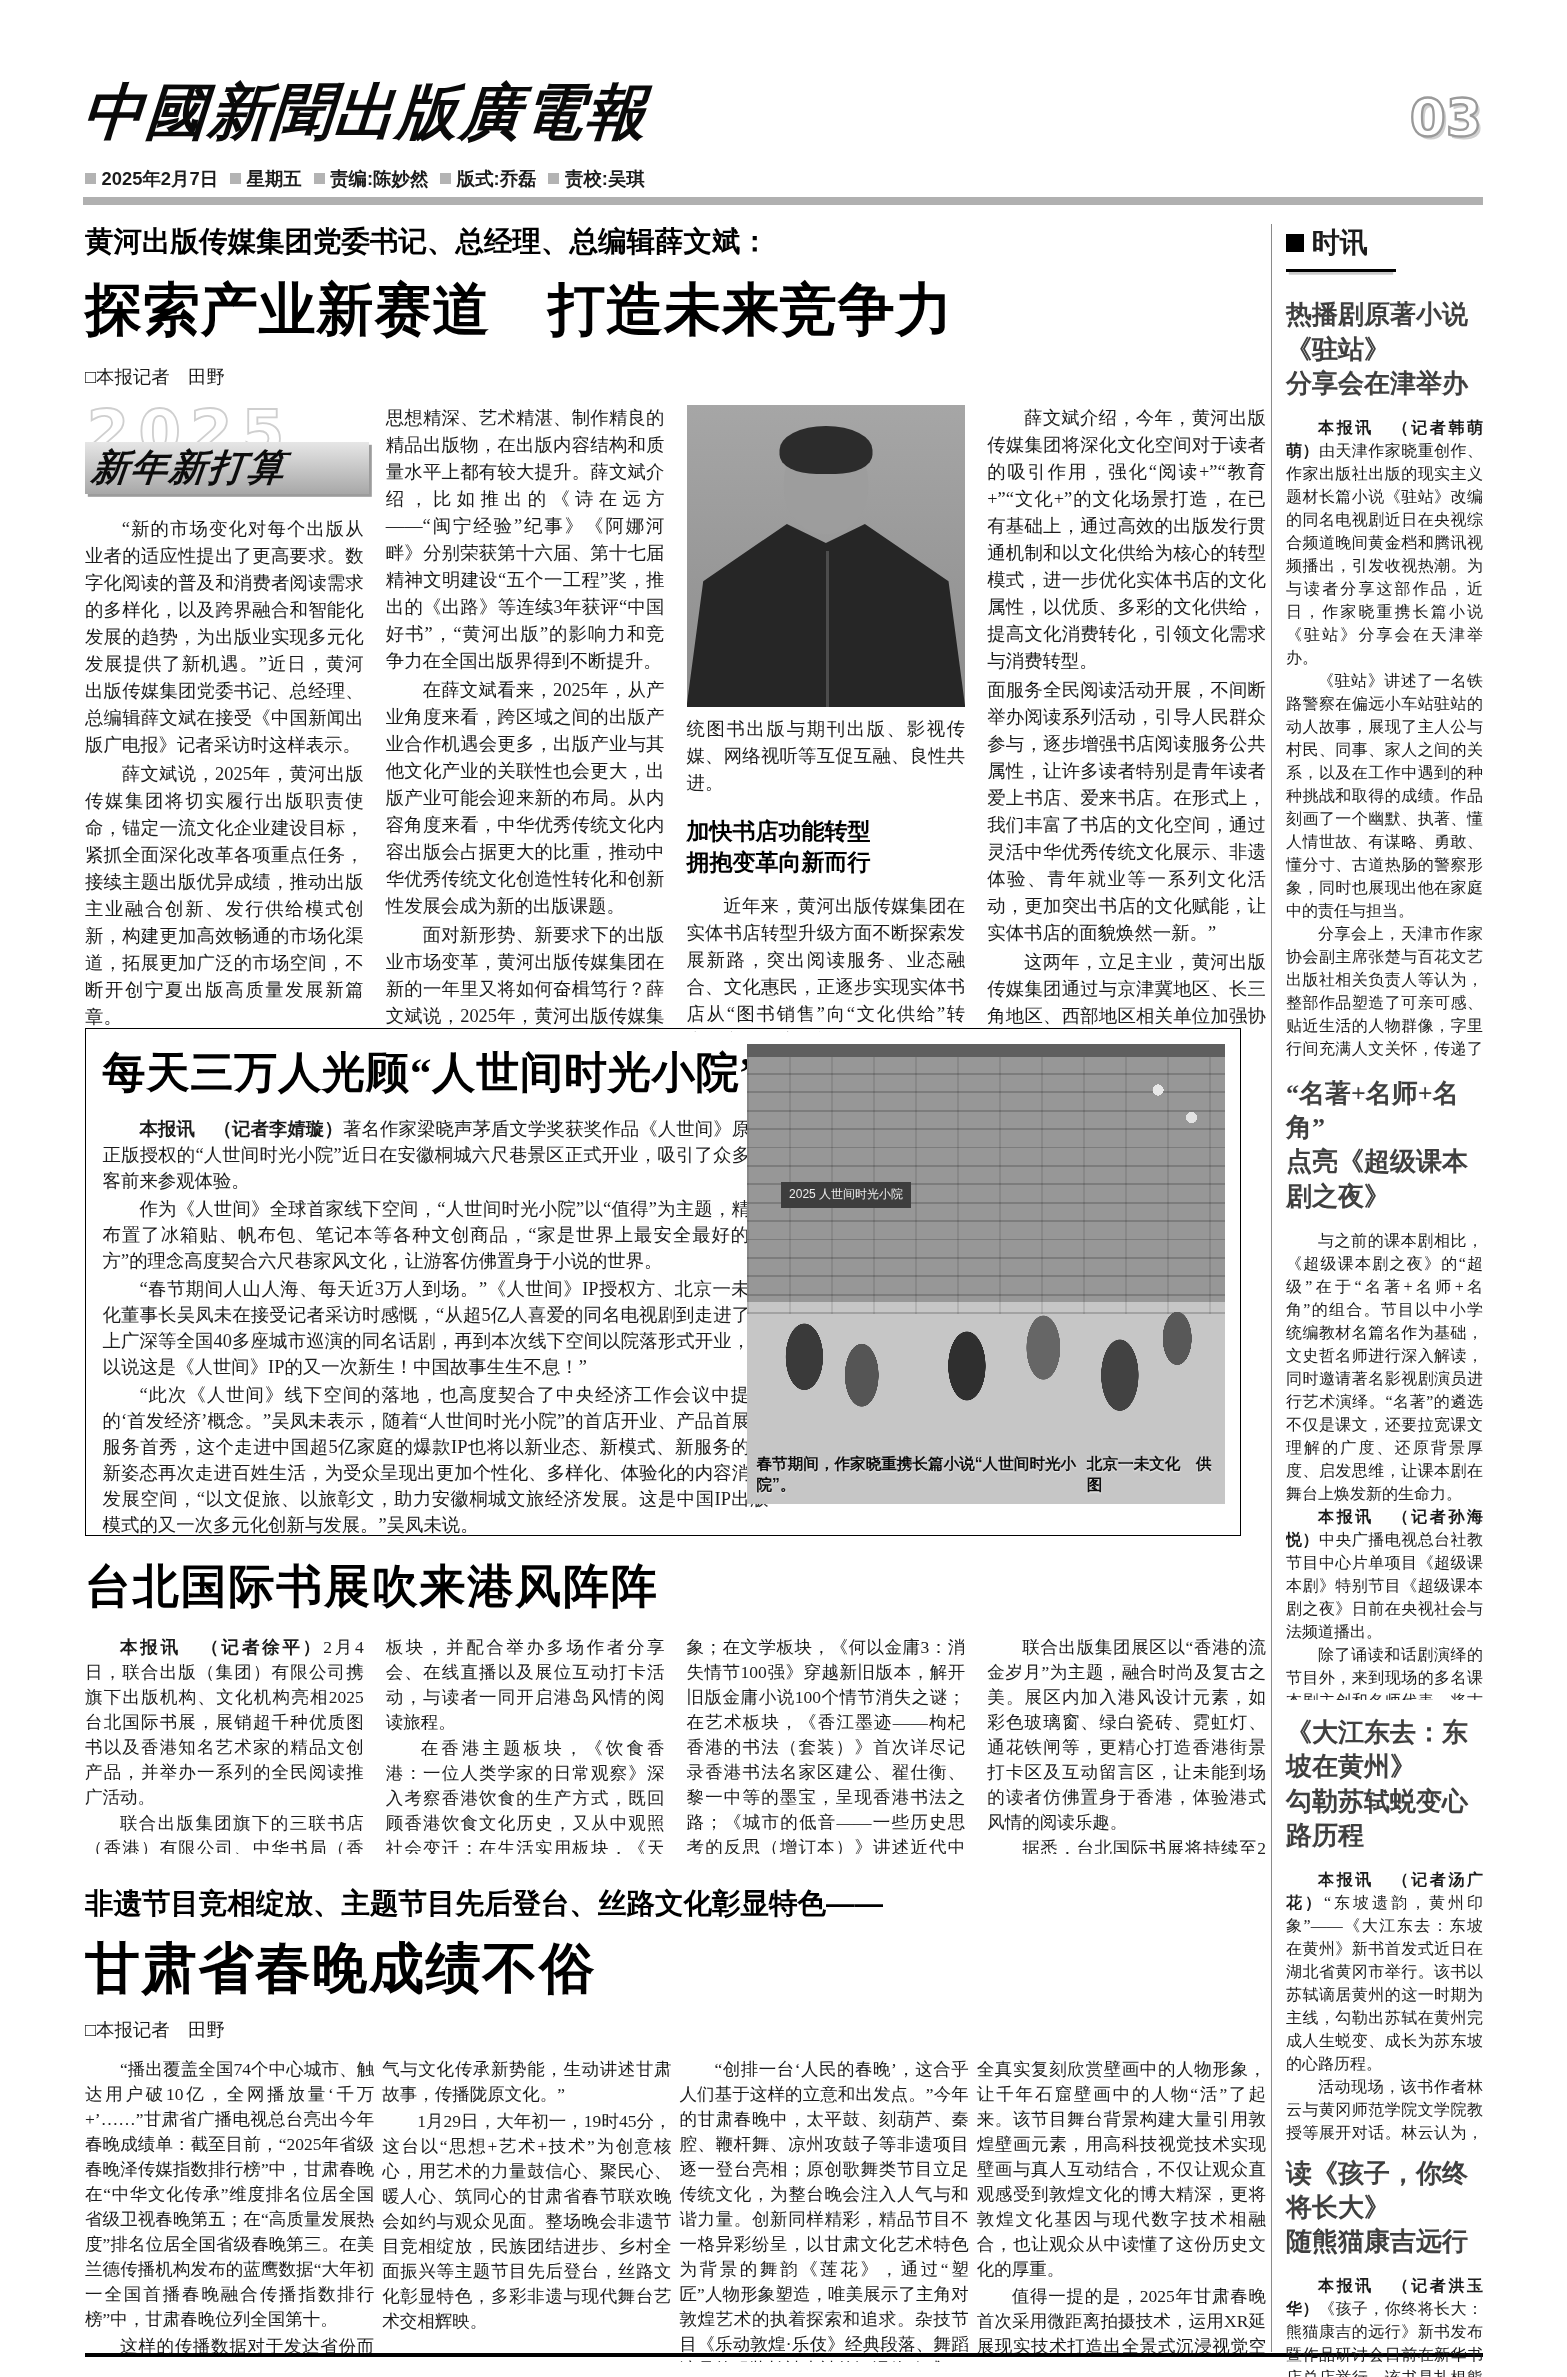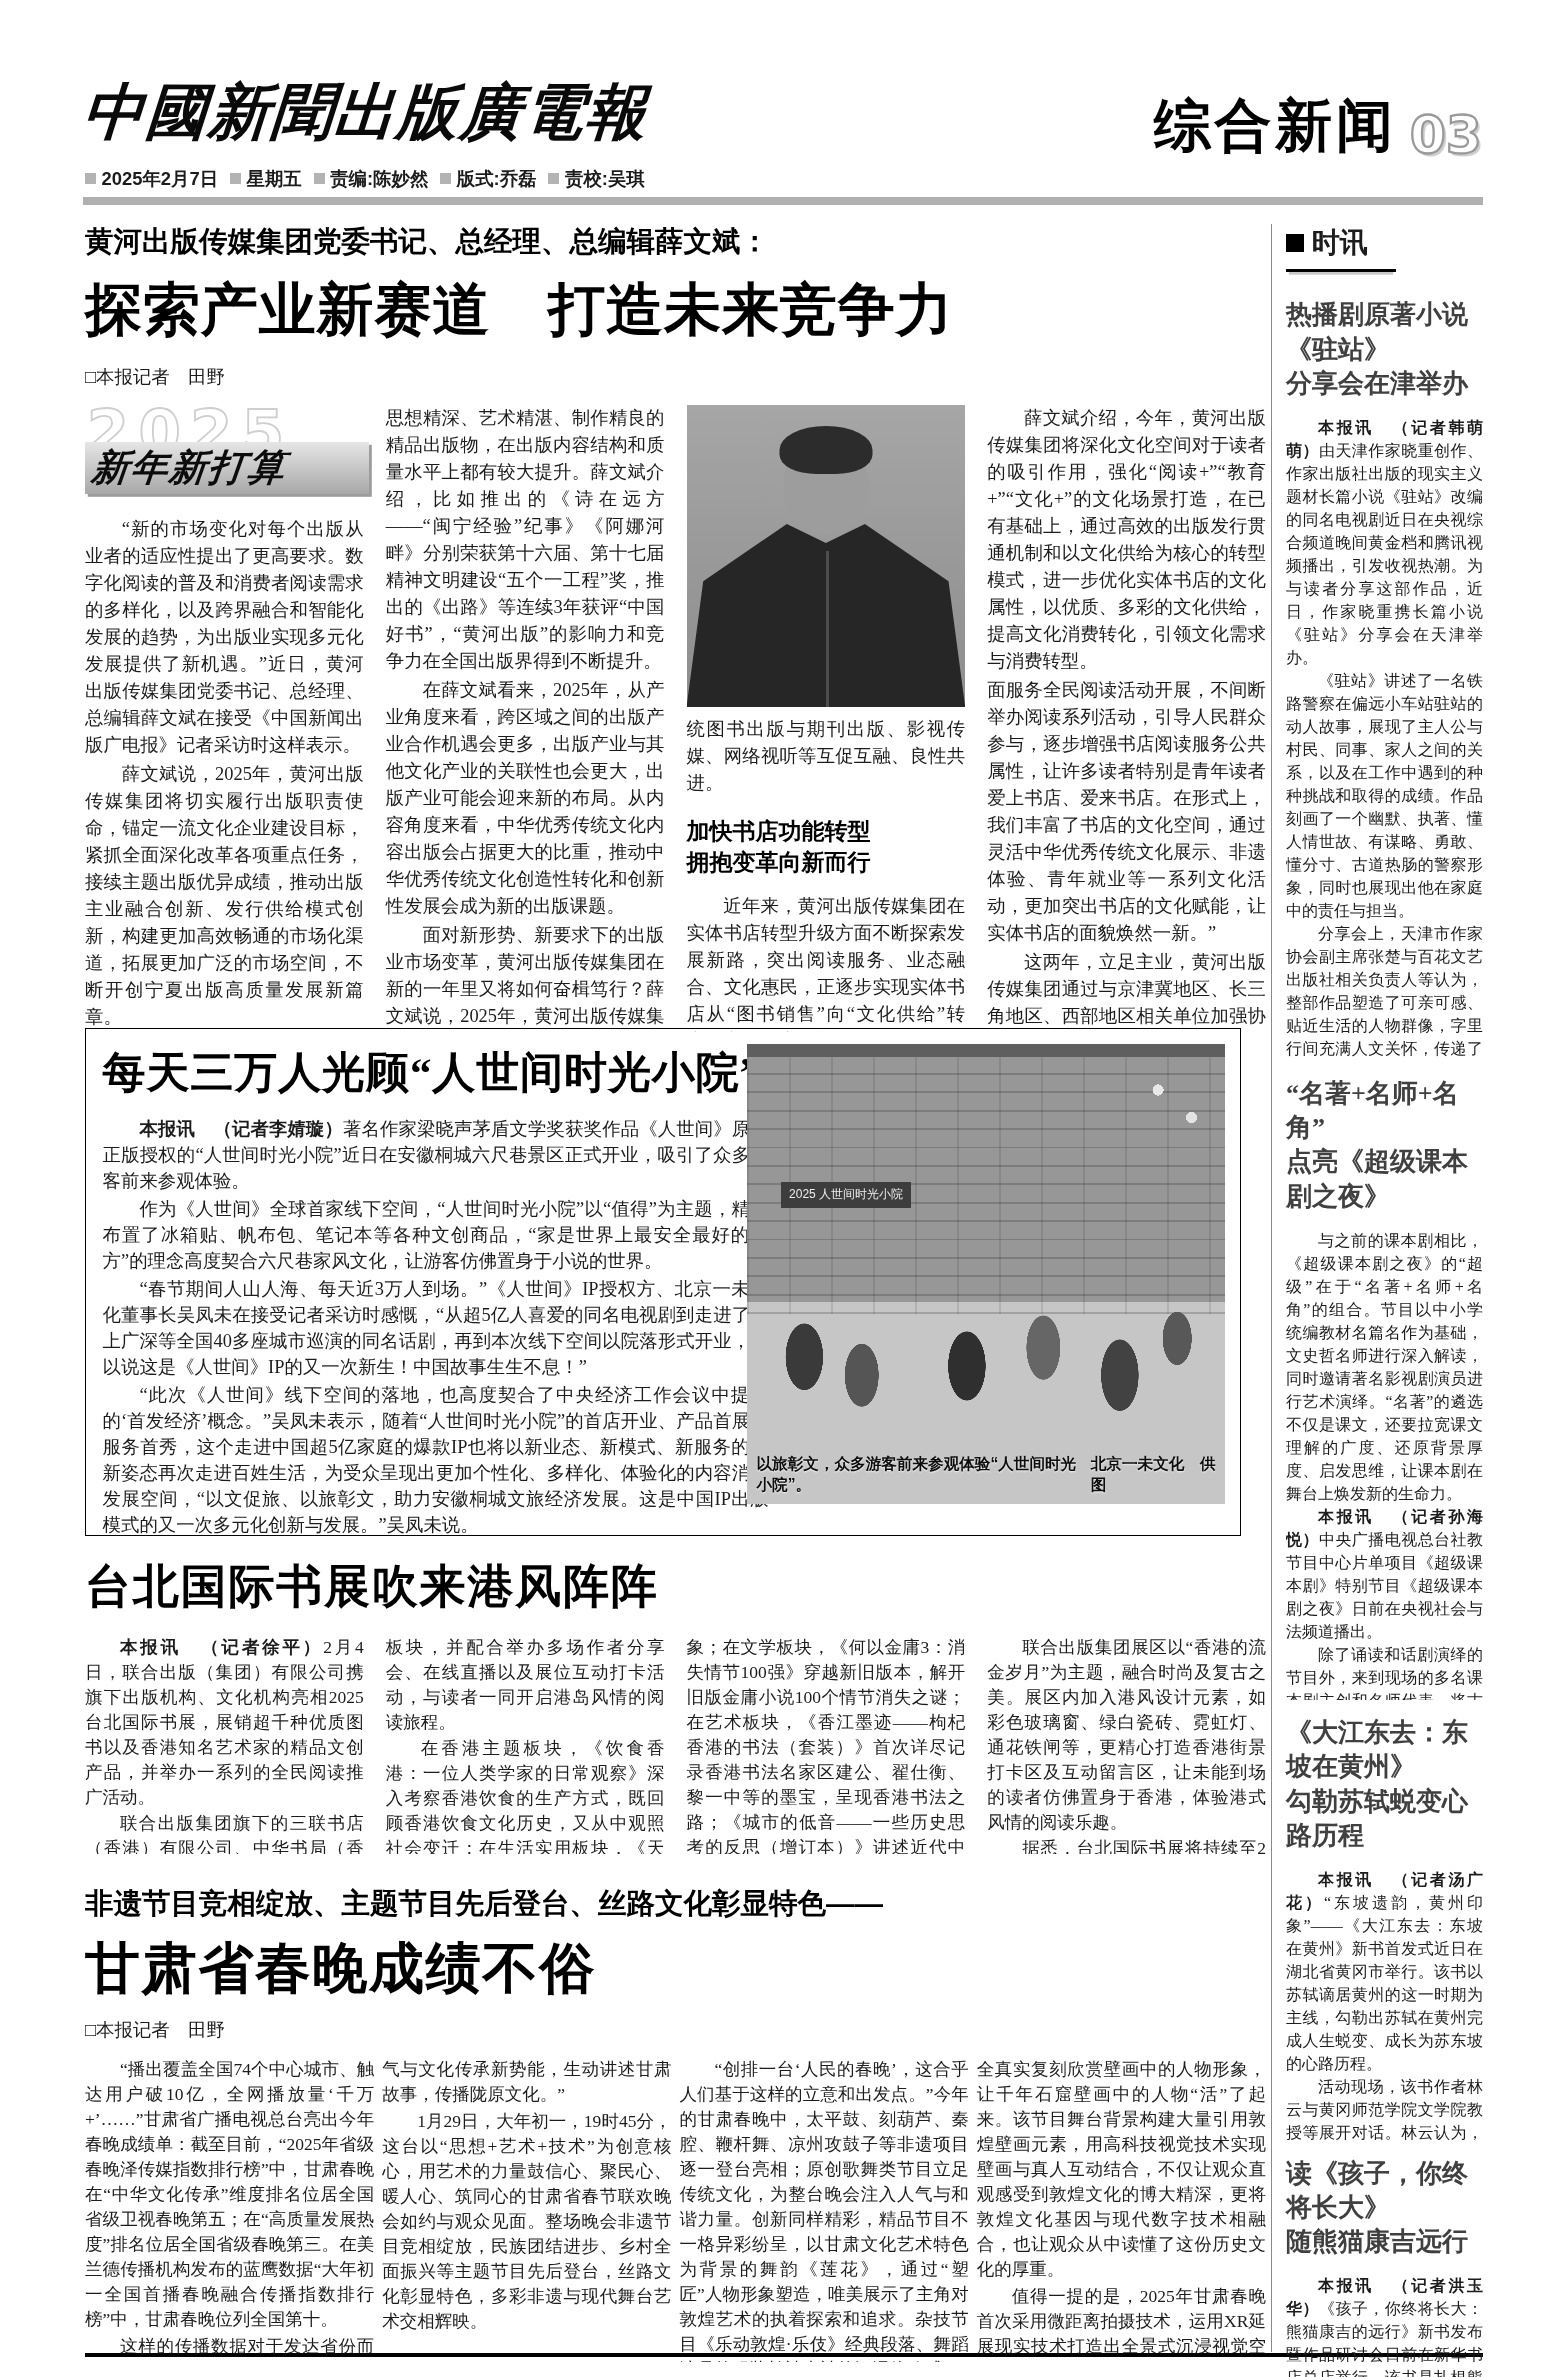--- a/index.html
+++ b/index.html
@@ -99,21 +99,20 @@
   .sa3 .sa-body{height:272px;margin-bottom:16.6px;}
   .sa4 .sa-body{height:364px;}
 </style>
 </head>
 <body>
 
 <div class="page">
 
   <div class="masthead">中國新聞出版廣電報</div>
   <div class="section-wrap">
-    <span class="section-name">综合新闻</span>
     <span class="page-num">03</span>
   </div>
   <div class="dateline sans">
     <span class="item">
         <span class="sq"></span>
         <span>2025年2月7日</span>
       </span>
     <span class="item">
         <span class="sq"></span>
         <span>星期五</span>
@@ -180,21 +179,21 @@
     <div class="headline">每天三万人光顾“人世间时光小院”</div>
     <div class="ftext">
       <p class="body"><span class="b">本报讯</span>　<span class="b">（记者李婧璇）</span><span>著名作家梁晓声茅盾文学奖获奖作品《人世间》原著正版授权的“人世间时光小院”近日在安徽桐城六尺巷景区正式开业，吸引了众多游客前来参观体验。</span></p>
       <p class="body">作为《人世间》全球首家线下空间，“人世间时光小院”以“值得”为主题，精心布置了冰箱贴、帆布包、笔记本等各种文创商品，“家是世界上最安全最好的地方”的理念高度契合六尺巷家风文化，让游客仿佛置身于小说的世界。</p>
       <p class="body">“春节期间人山人海、每天近3万人到场。”《人世间》IP授权方、北京一未文化董事长吴凤未在接受记者采访时感慨，“从超5亿人喜爱的同名电视剧到走进了北上广深等全国40多座城市巡演的同名话剧，再到本次线下空间以院落形式开业，可以说这是《人世间》IP的又一次新生！中国故事生生不息！”</p>
       <p class="body">“此次《人世间》线下空间的落地，也高度契合了中央经济工作会议中提出的‘首发经济’概念。”吴凤未表示，随着“人世间时光小院”的首店开业、产品首展、服务首秀，这个走进中国超5亿家庭的爆款IP也将以新业态、新模式、新服务的全新姿态再次走进百姓生活，为受众呈现出更加个性化、多样化、体验化的内容消费发展空间，“以文促旅、以旅彰文，助力安徽桐城文旅经济发展。这是中国IP出版模式的又一次多元化创新与发展。”吴凤未说。</p>
     </div>
     <div class="courtyard">
       <div class="sign">2025 人世间时光小院</div>
       <div class="cap">
-        <span>以旅彰文，众多游客前来参观体验“人世间时光小院”。</span>
+        <span>春节期间，作家晓重携长篇小说“人世间时光小院”。</span>
         <span>北京一未文化　供图</span>
       </div>
     </div>
   </div>
 
   <div class="taipei">
     <div class="headline">台北国际书展吹来港风阵阵</div>
     <div class="cols colgrid">
       <div>
         <p class="body"><span class="b">本报讯</span>　<span class="b">（记者徐平）</span><span>2月4日，联合出版（集团）有限公司携旗下出版机构、文化机构亮相2025台北国际书展，展销超千种优质图书以及香港知名艺术家的精品文创产品，并举办一系列的全民阅读推广活动。</span></p>

